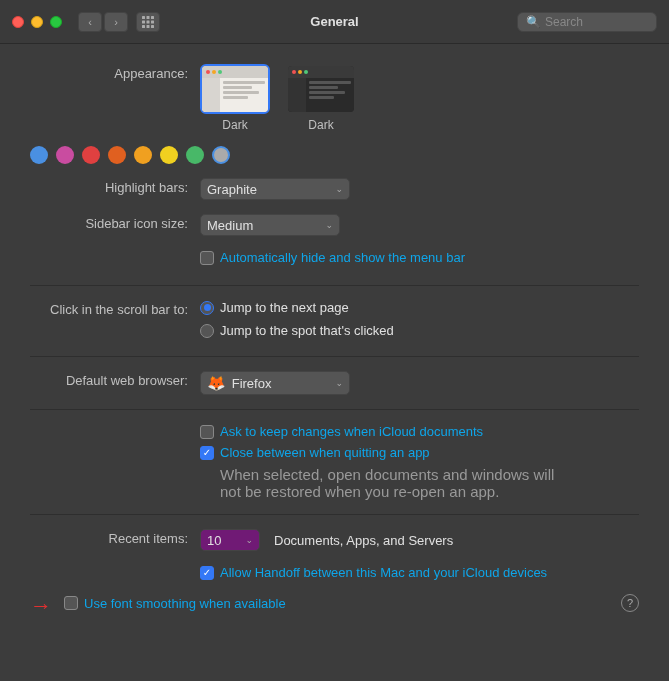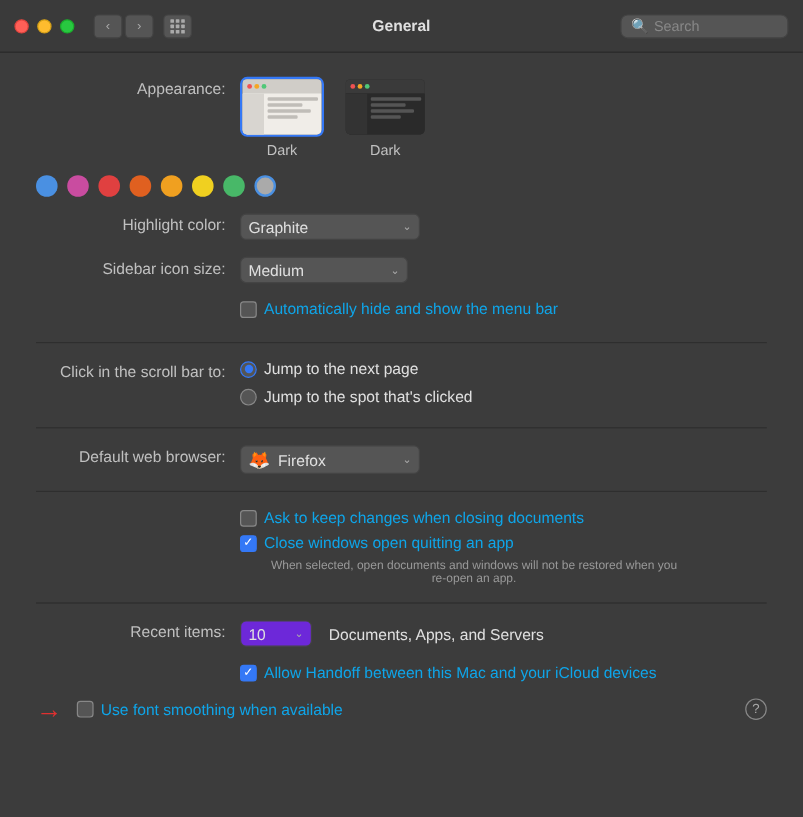--- a/index.html
+++ b/index.html
@@ -330,26 +330,25 @@
 
     
     .divider {
       border: none;
       border-top: 1px solid #2e2e2e;
       margin: 14px 0;
     }
 
     
     .sub-note {
-      font-size: 10px;
+      font-size: 15px;
       color: #999;
       max-width: 350px;
       margin-top: 2px;
       margin-left: 20px;
-      text-align: center;
     }
 
     
     .browser-dropdown {
       display: flex;
       align-items: center;
       background: #555;
       border: 1px solid #444;
       border-radius: 5px;
       padding: 2px 6px;
@@ -365,21 +364,21 @@
       font-size: 15px;
     }
     .browser-name {
       flex: 1;
     }
 
     
     .small-dropdown {
       display: flex;
       align-items: center;
-      background: #6d28d9;
+      background: #701a75;
       border: 1px solid #444;
       border-radius: 5px;
       padding: 2px 6px;
       height: 22px;
       min-width: 60px;
       cursor: pointer;
       justify-content: space-between;
       color: #e0e0e0;
       font-size: 13px;
     }
@@ -509,21 +508,21 @@
       <div class="accent-dot" style="background:#e04040;"></div>
       <div class="accent-dot" style="background:#e06020;"></div>
       <div class="accent-dot" style="background:#f0a020;"></div>
       <div class="accent-dot" style="background:#f0d020;"></div>
       <div class="accent-dot" style="background:#48b868;"></div>
       <div class="accent-dot" style="background:#aaaaaa; border: 2px solid #4a90e2;"></div>
     </div>
   </div>
 
   <div class="setting-row">
-    <div class="row-label">Highlight color:</div>
+    <div class="row-label">Highlight bars:</div>
     <div class="dropdown" style="min-width:150px;">
       <span>Graphite</span>
       <span class="dropdown-arrow">⌄</span>
     </div>
   </div>
 
   <div class="setting-row">
     <div class="row-label">Sidebar icon size:</div>
     <div class="dropdown" style="min-width:140px;">
       <span>Medium</span>
@@ -565,25 +564,25 @@
       <span class="browser-name">Firefox</span>
       <span class="dropdown-arrow">⌄</span>
     </div>
   </div>
 
   <hr class="divider">
 
   <div class="indent-block">
     <div class="checkbox-row">
       <div class="checkbox"></div>
-      <span class="checkbox-label">Ask to keep changes when closing documents</span>
+      <span class="checkbox-label">Ask to keep changes when iCloud documents</span>
     </div>
     <div class="checkbox-row">
       <div class="checkbox checked"></div>
-      <span class="checkbox-label">Close windows open quitting an app</span>
+      <span class="checkbox-label">Close between when quitting an app</span>
     </div>
     <div class="sub-note">When selected, open documents and windows will not be restored when you re-open an app.</div>
   </div>
 
   <hr class="divider">
 
   <div class="setting-row">
     <div class="row-label">Recent items:</div>
     <div class="row-content-h">
       <div class="small-dropdown">

